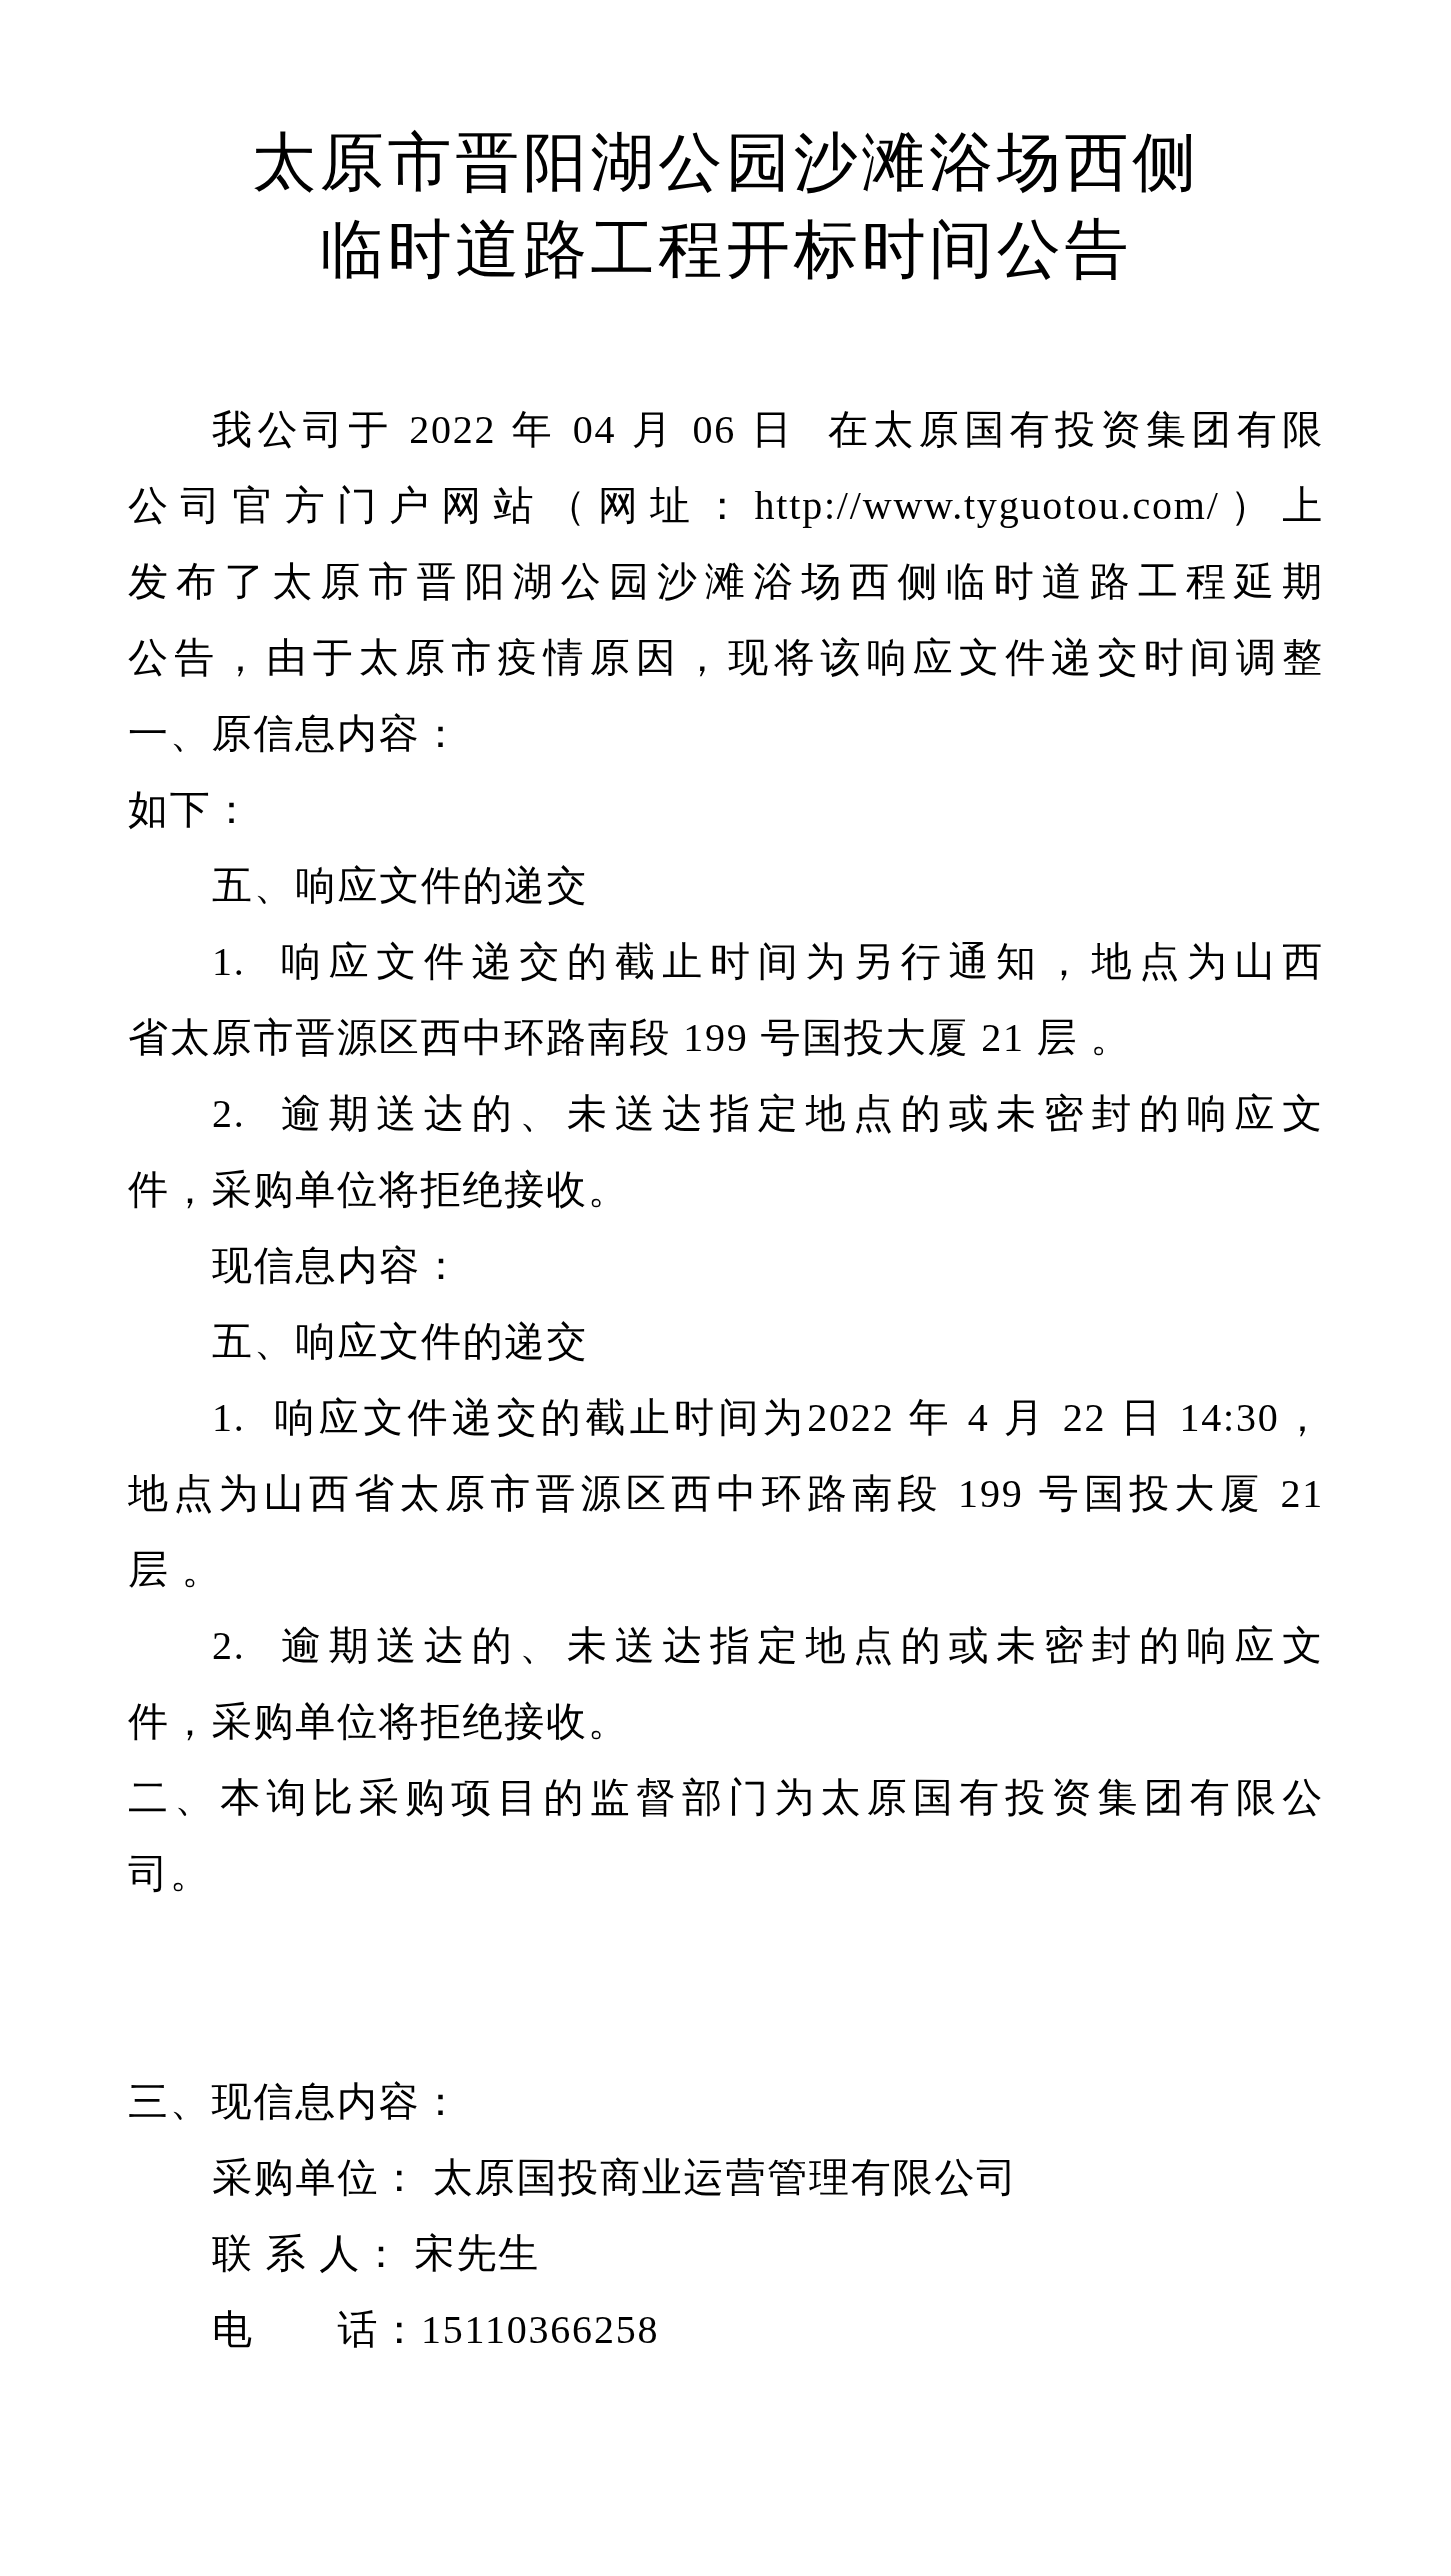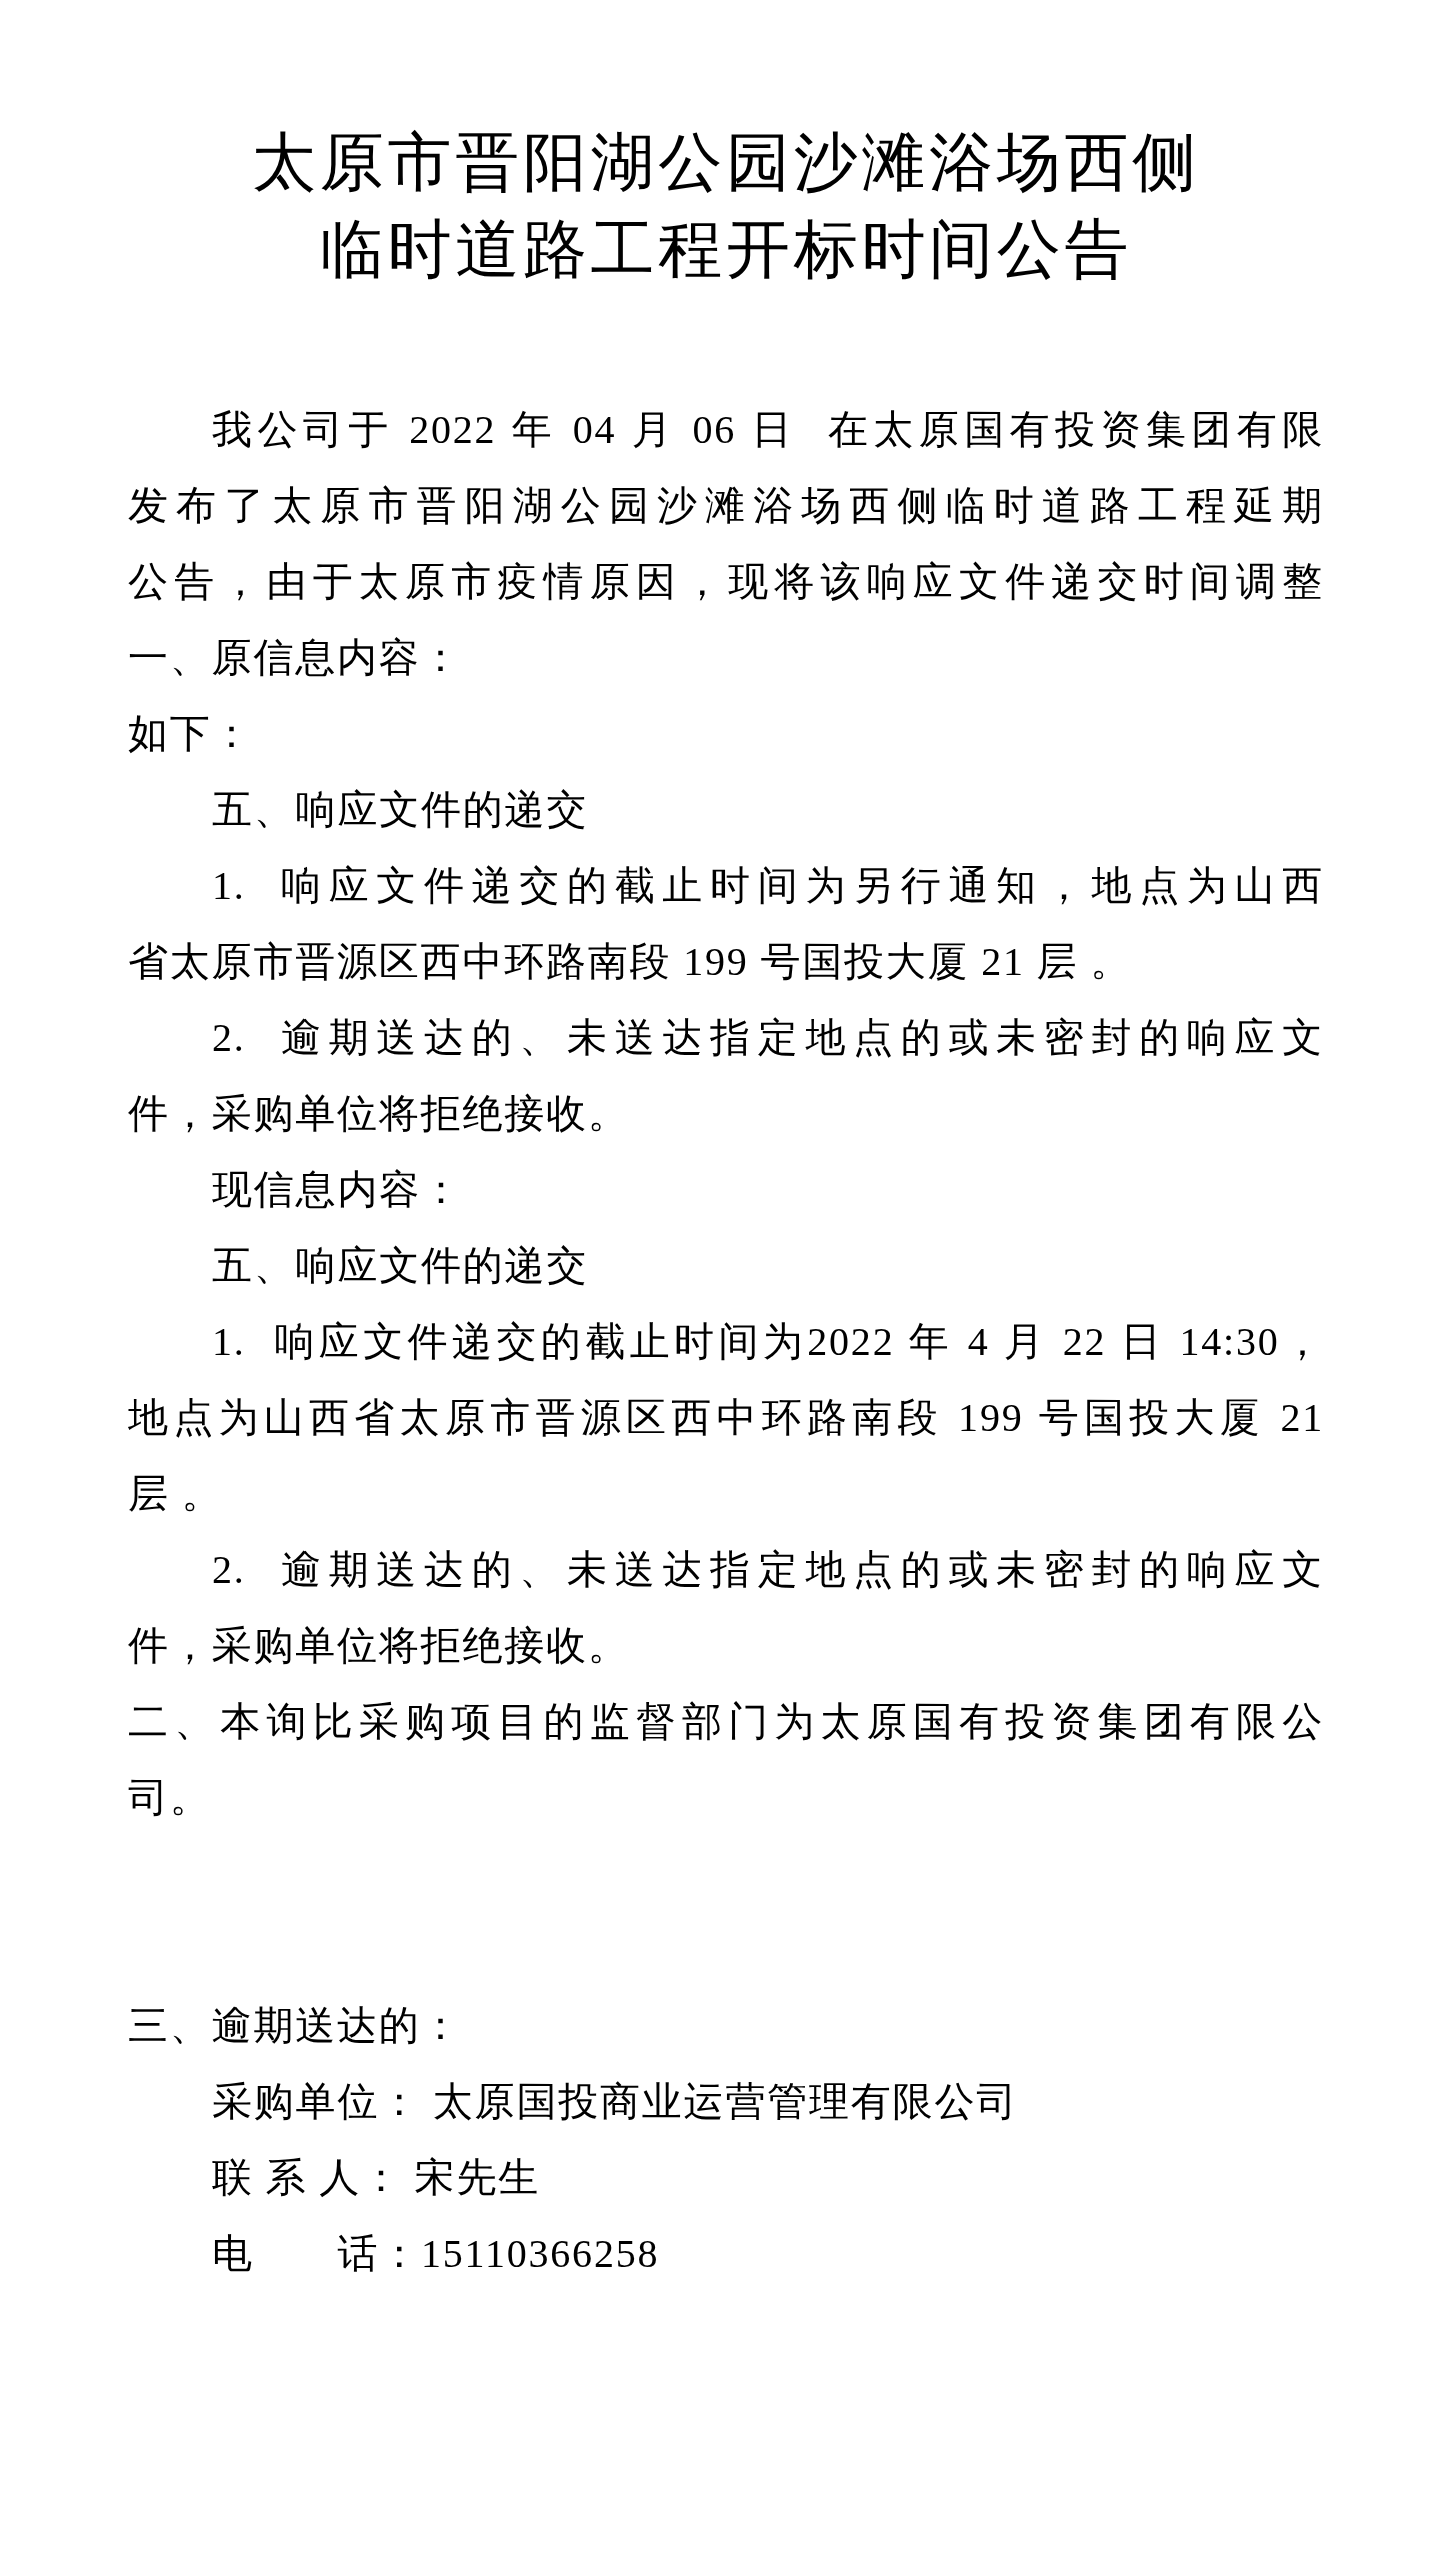--- a/index.html
+++ b/index.html
@@ -55,40 +55,41 @@
 <body>
 
 <div class="page">
   <div class="content">
     <div class="title-block">
       <div class="title-line">太原市晋阳湖公园沙滩浴场西侧</div>
       <div class="title-line">临时道路工程开标时间公告</div>
     </div>
     <div class="body-block">
         <div class="line indent stretch"><span class="">我公司于 2022 年 04 月 06 日&nbsp; 在</span><span class="u">太原国有投资集团有限</span></div>
+        <div class="line stretch"><span class="u">公司官方门户网站（网址：http://www.tyguotou.com/）上</span></div>
         <div class="line stretch"><span class="">发布了</span><span class="u">太原市晋阳湖公园沙滩浴场西侧临时道路工程延期</span></div>
         <div class="line stretch"><span class="">公告，由于太原市疫情原因，现将该响应文件递交时间调整</span></div>
         <div class="line"><span class="">一、原信息内容：</span></div>
         <div class="line"><span class="">如下：</span></div>
         <div class="line indent"><span class="">五、响应文件的递交</span></div>
         <div class="line indent stretch"><span class="">1.&nbsp; 响应文件递交的截止时间为</span><span class="u">另行通知</span><span class="">，地点为</span><span class="u">山西</span></div>
         <div class="line"><span class="u">省太原市晋源区西中环路南段 199 号国投大厦 21 层&nbsp;</span><span class="">。</span></div>
         <div class="line indent stretch"><span class="">2.&nbsp; 逾期送达的、未送达指定地点的或未密封的响应文</span></div>
         <div class="line"><span class="">件，采购单位将拒绝接收。</span></div>
         <div class="line indent"><span class="">现信息内容：</span></div>
         <div class="line indent"><span class="">五、响应文件的递交</span></div>
         <div class="line indent stretch"><span class="">1.&nbsp; 响应文件递交的截止时间为</span><span class="u">2022 年 4 月 22 日 14:30，</span></div>
         <div class="line stretch"><span class="">地点为</span><span class="u">山西省太原市晋源区西中环路南段 199 号国投大厦 21</span></div>
         <div class="line"><span class="u">层</span><span class="">&nbsp;。</span></div>
         <div class="line indent stretch"><span class="">2.&nbsp; 逾期送达的、未送达指定地点的或未密封的响应文</span></div>
         <div class="line"><span class="">件，采购单位将拒绝接收。</span></div>
         <div class="line stretch"><span class="">二、本询比采购项目的监督部门为太原国有投资集团有限公</span></div>
         <div class="line"><span class="">司。</span></div>
         <div class="line spacer"></div>
         <div class="line spacer"></div>
-        <div class="line"><span class="">三、逾期送达的：</span></div>
+        <div class="line"><span class="">三、现信息内容：</span></div>
         <div class="line indent"><span class="">采购单位：</span><span class="u">&nbsp;太原国投商业运营管理有限公司&nbsp;&nbsp;&nbsp;&nbsp;</span></div>
         <div class="line indent"><span class="">联&nbsp;系&nbsp;人：</span><span class="u">&nbsp;宋先生&nbsp;&nbsp;</span></div>
         <div class="line indent"><span class="">电　　话：</span><span class="u">15110366258</span></div>
       </div>
   </div>
 </div>
 
 
 </body></html>

